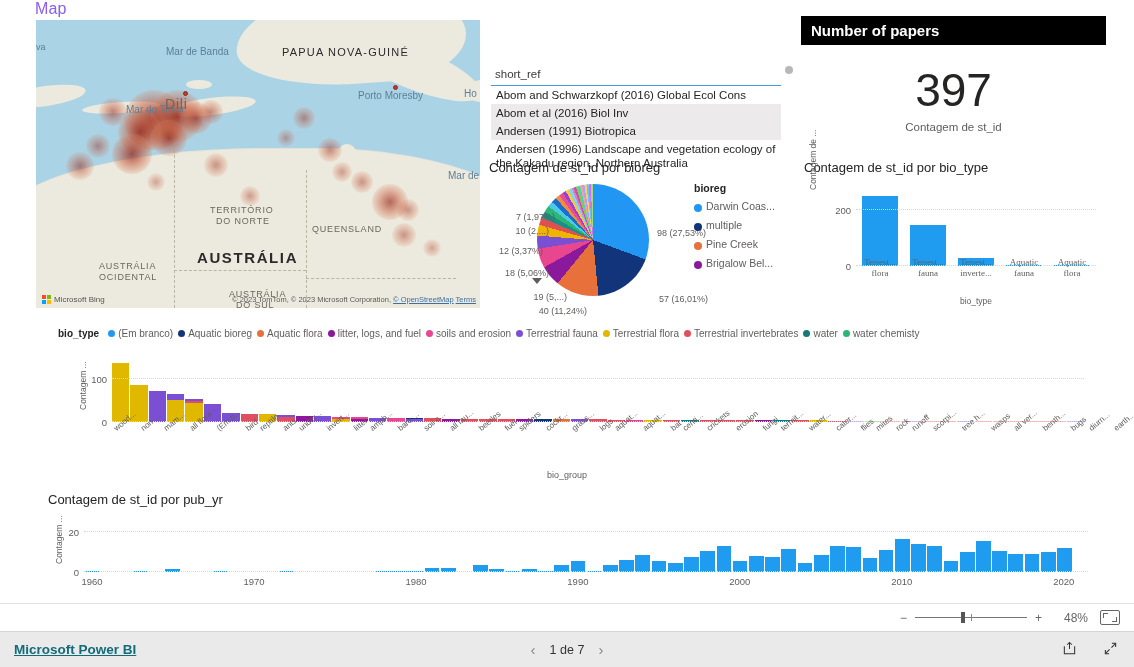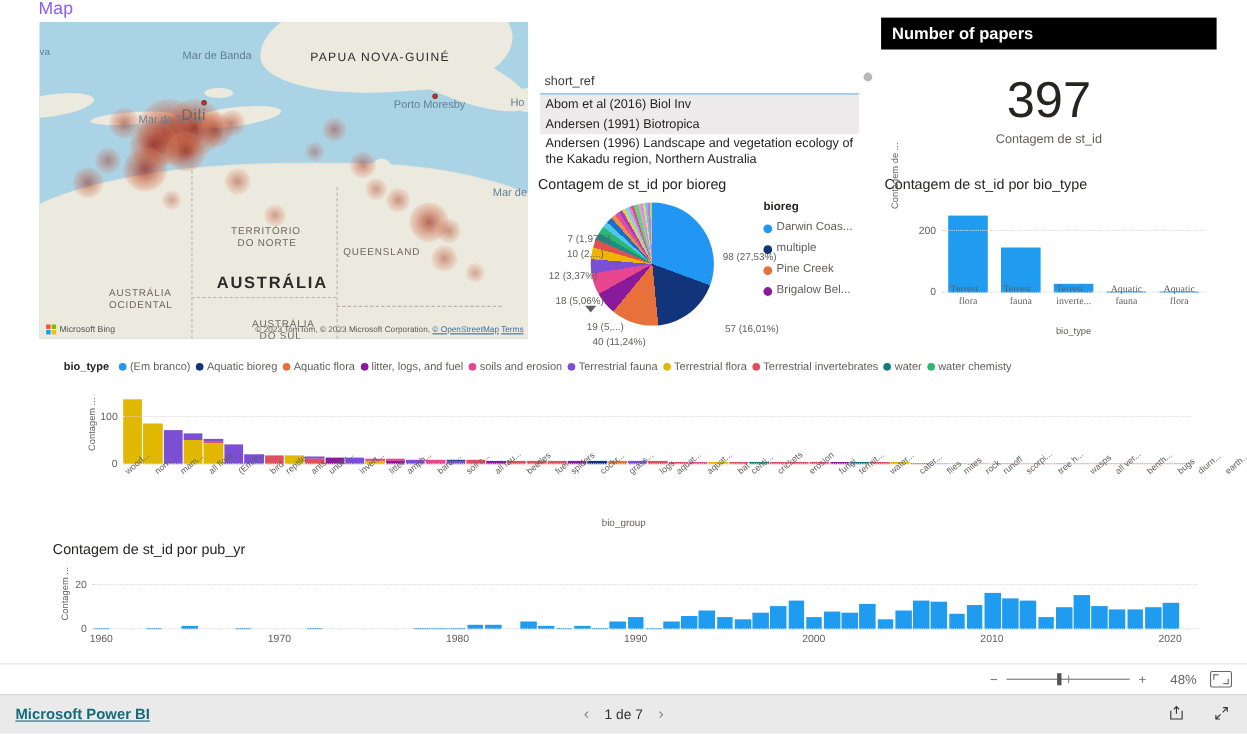--- a/index.html
+++ b/index.html
@@ -326,20 +326,21 @@
     <div class="map-attrib">
       <span>© 2023 TomTom, © 2023 Microsoft Corporation,</span>
       <a href="#">© OpenStreetMap</a>
       <a href="#">Terms</a>
     </div>
   </div>
 
   <div class="slicer">
     <div class="slicer-header">short_ref</div>
     <div class="slicer-list" id="slicer-list">
+        <div class="slicer-item">Abom and Schwarzkopf (2016) Global Ecol Cons</div>
         <div class="slicer-item alt">Abom et al (2016) Biol Inv</div>
         <div class="slicer-item alt">Andersen (1991) Biotropica</div>
         <div class="slicer-item">Andersen (1996) Landscape and vegetation ecology of the Kakadu region, Northern Australia</div>
       </div>
     <div class="slicer-scroll-dot"></div>
   </div>
 
   <div class="kpi">
     <div class="kpi-banner">Number of papers</div>
     <div class="kpi-value">397</div>

